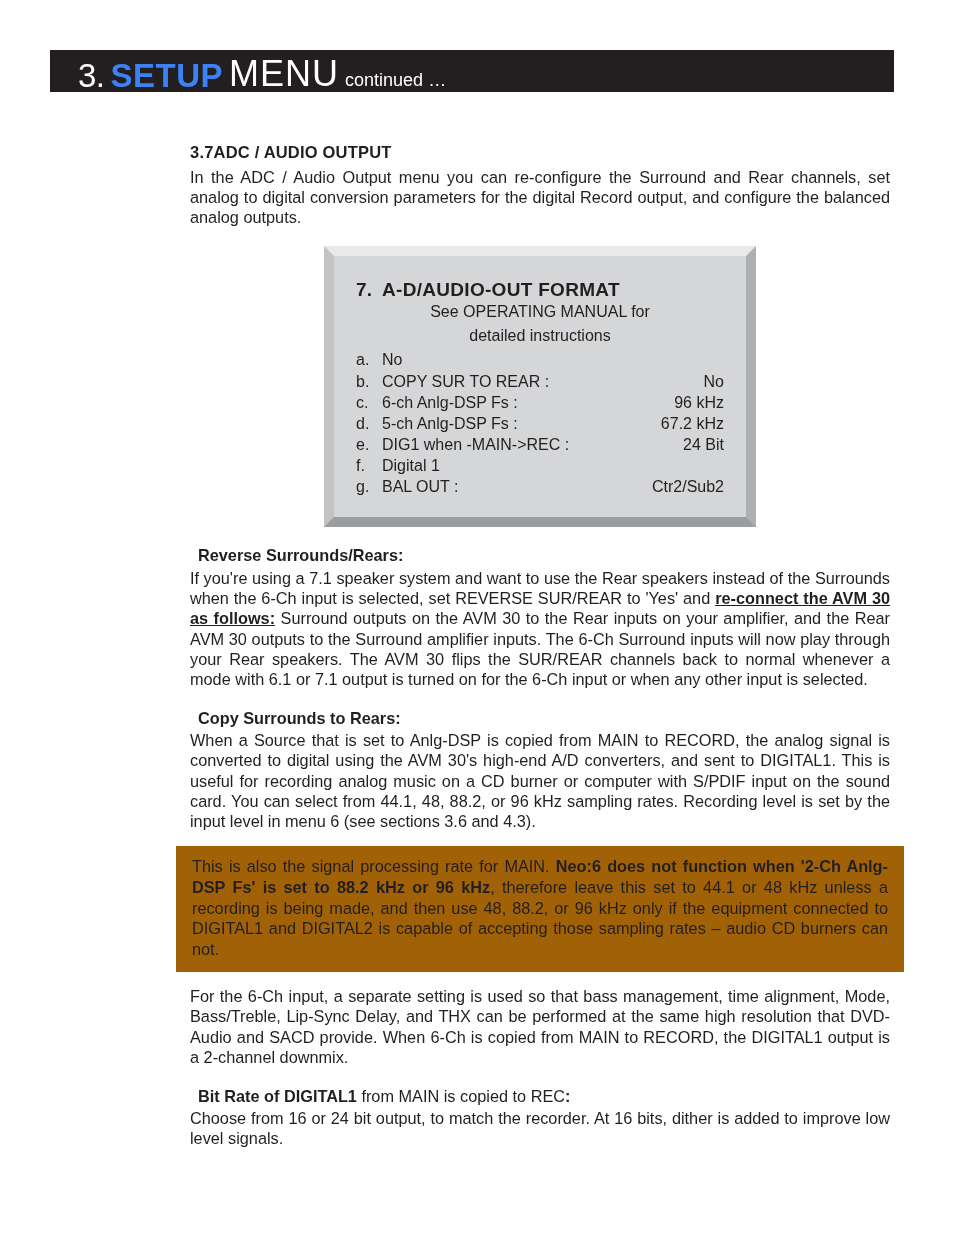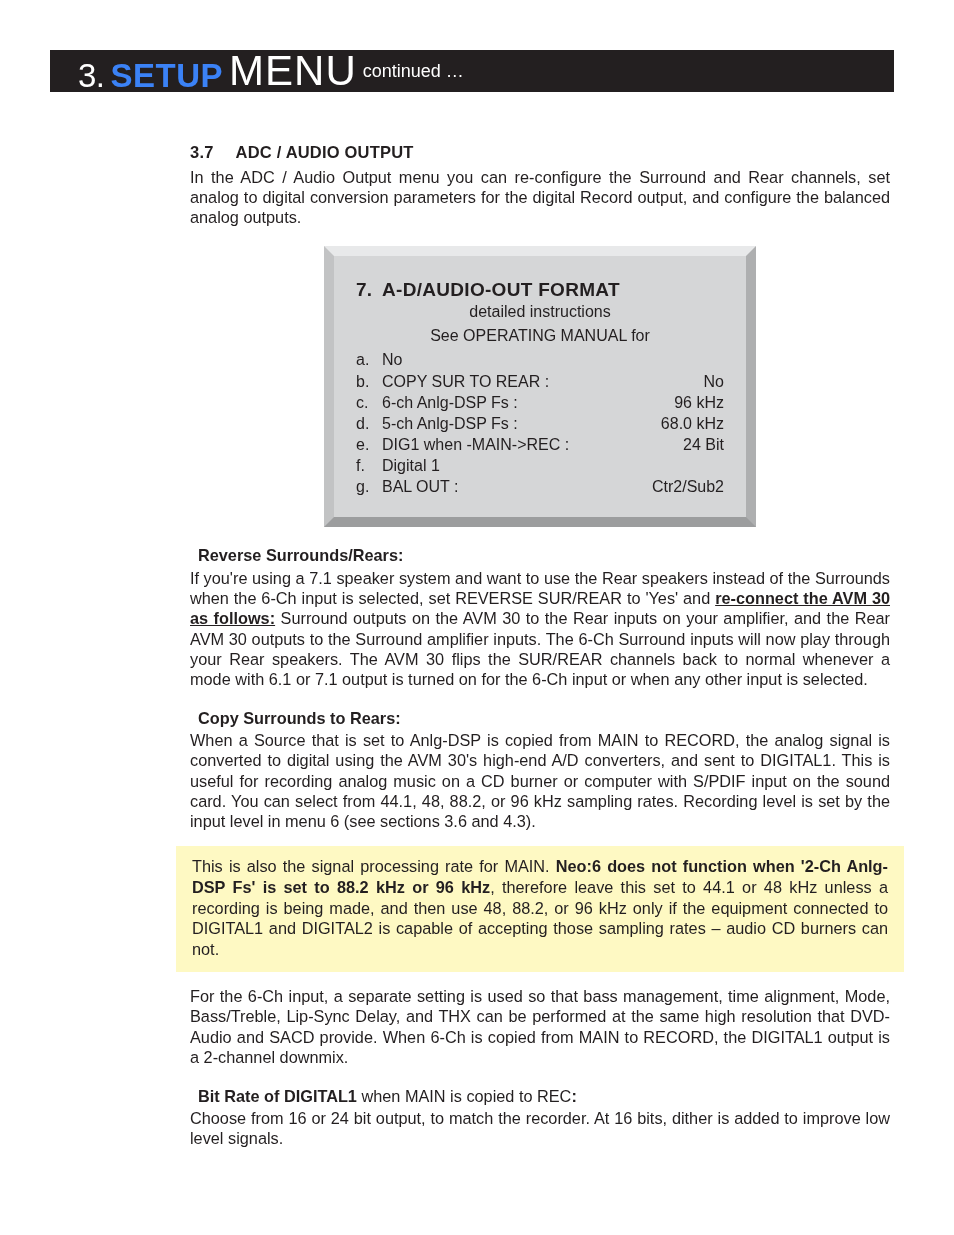--- a/index.html
+++ b/index.html
@@ -43,46 +43,45 @@
     font-stretch: condensed;
     font-weight: 800;
     font-size: 33px;
     letter-spacing: 0.5px;
     line-height: 1;
     margin-left: 6px;
   }
   .headbar .menu {
     color: #fff;
     font-weight: 300;
-    font-size: 42px;
+    font-size: 36px;
     letter-spacing: 1px;
     line-height: 1;
     margin-left: 6px;
   }
   .headbar .cont {
     color: #fff;
     font-stretch: condensed;
     font-weight: 400;
     font-size: 18px;
     line-height: 1;
     margin-left: 6px;
-    padding-bottom: 12px;
+    padding-bottom: 3px;
   }
 
   
   .content {
     margin-left: 140px;
     margin-right: 4px;
     font-size: 16.3px;
     line-height: 1.25;
   }
 
   .sec-head {
     display: flex;
-    gap: 22px;
     font-weight: 700;
     font-stretch: condensed;
     letter-spacing: 0.2px;
     margin-bottom: 4px;
     font-size: 16.5px;
   }
 
   .para { margin-bottom: 6px; }
   .just { text-align: justify; }
 
@@ -135,21 +134,21 @@
     display: flex;
     font-size: 16px;
     line-height: 1.32;
   }
   .panel li .lk { width: 26px; flex: none; }
   .panel li .ll { flex: 1; white-space: pre; }
   .panel li .lv { }
 
   
   .notebox {
-    background: #fef9c3;
+    background: #a16207;
     padding: 10px 16px 12px 16px;
     margin: 14px -14px 14px -14px;
     font-size: 16.3px;
     line-height: 1.28;
     text-align: justify;
   }
   .notebox b { font-stretch: condensed; }
 </style>
 </head>
 <body>
@@ -170,41 +169,41 @@
       <span>ADC / AUDIO OUTPUT</span>
     </div>
     <div class="para just">In the ADC / Audio Output menu you can re-configure the Surround and Rear channels, set analog to digital conversion parameters for the digital Record output, and configure the balanced analog outputs.</div>
 
     <div class="panel-wrap">
       <div class="panel">
         <div class="panel-title-row">
           <span class="pnum">7.</span>
           <span>A-D/AUDIO-OUT FORMAT</span>
         </div>
+        <div class="panel-sub">See OPERATING MANUAL for</div>
         <div class="panel-sub">detailed instructions</div>
-        <div class="panel-sub">See OPERATING MANUAL for</div>
         <ul>
           <li>
               <span class="lk">a.</span>
               <span class="lv">  No</span>
             </li>
           <li>
               <span class="lk">b.</span>
               <span class="ll">COPY SUR TO REAR :</span>
               <span class="lv">   No</span>
             </li>
           <li>
               <span class="lk">c.</span>
               <span class="ll">6-ch Anlg-DSP Fs :</span>
               <span class="lv">   96 kHz</span>
             </li>
           <li>
               <span class="lk">d.</span>
               <span class="ll">5-ch Anlg-DSP Fs :</span>
-              <span class="lv">   68.0 kHz</span>
+              <span class="lv">   67.2 kHz</span>
             </li>
           <li>
               <span class="lk">e.</span>
               <span class="ll">DIG1 when -MAIN-&gt;REC :</span>
               <span class="lv">  24 Bit</span>
             </li>
           <li>
               <span class="lk">f.</span>
               <span class="lv">   Digital 1</span>
             </li>
@@ -226,19 +225,19 @@
 
     <div class="para just">When a Source that is set to Anlg-DSP is copied from MAIN to RECORD, the analog signal is converted to digital using the AVM 30's high-end A/D converters, and sent to DIGITAL1. This is useful for recording analog music on a CD burner or computer with S/PDIF input on the sound card. You can select from 44.1, 48, 88.2, or 96 kHz sampling rates. Recording level is set by the input level in menu 6 (see sections 3.6 and 4.3).</div>
 
     <div class="notebox">
       <span>This is also the signal processing rate for MAIN. </span><b>Neo:6 does not function when '2-Ch Anlg-DSP Fs' is set to 88.2 kHz or 96 kHz</b><span>, therefore leave this set to 44.1 or 48 kHz unless a recording is being made, and then use 48, 88.2, or 96 kHz only if the equipment connected to DIGITAL1 and DIGITAL2 is capable of accepting those sampling rates – audio CD burners can not.</span>
     </div>
 
     <div class="para just">For the 6-Ch input, a separate setting is used so that bass management, time alignment, Mode, Bass/Treble, Lip-Sync Delay, and THX can be performed at the same high resolution that DVD-Audio and SACD provide. When 6-Ch is copied from MAIN to RECORD, the DIGITAL1 output is a 2-channel downmix.</div>
 
     <div class="subhead">
-      <span>Bit Rate of DIGITAL1</span><span class="tail"> when MAIN is copied to REC</span><span>:</span>
+      <span>Bit Rate of DIGITAL1</span><span class="tail"> from MAIN is copied to REC</span><span>:</span>
     </div>
     <div class="para just">Choose from 16 or 24 bit output, to match the recorder. At 16 bits, dither is added to improve low level signals.</div>
 
   </div>
 
 </div>
 
 </body></html>

